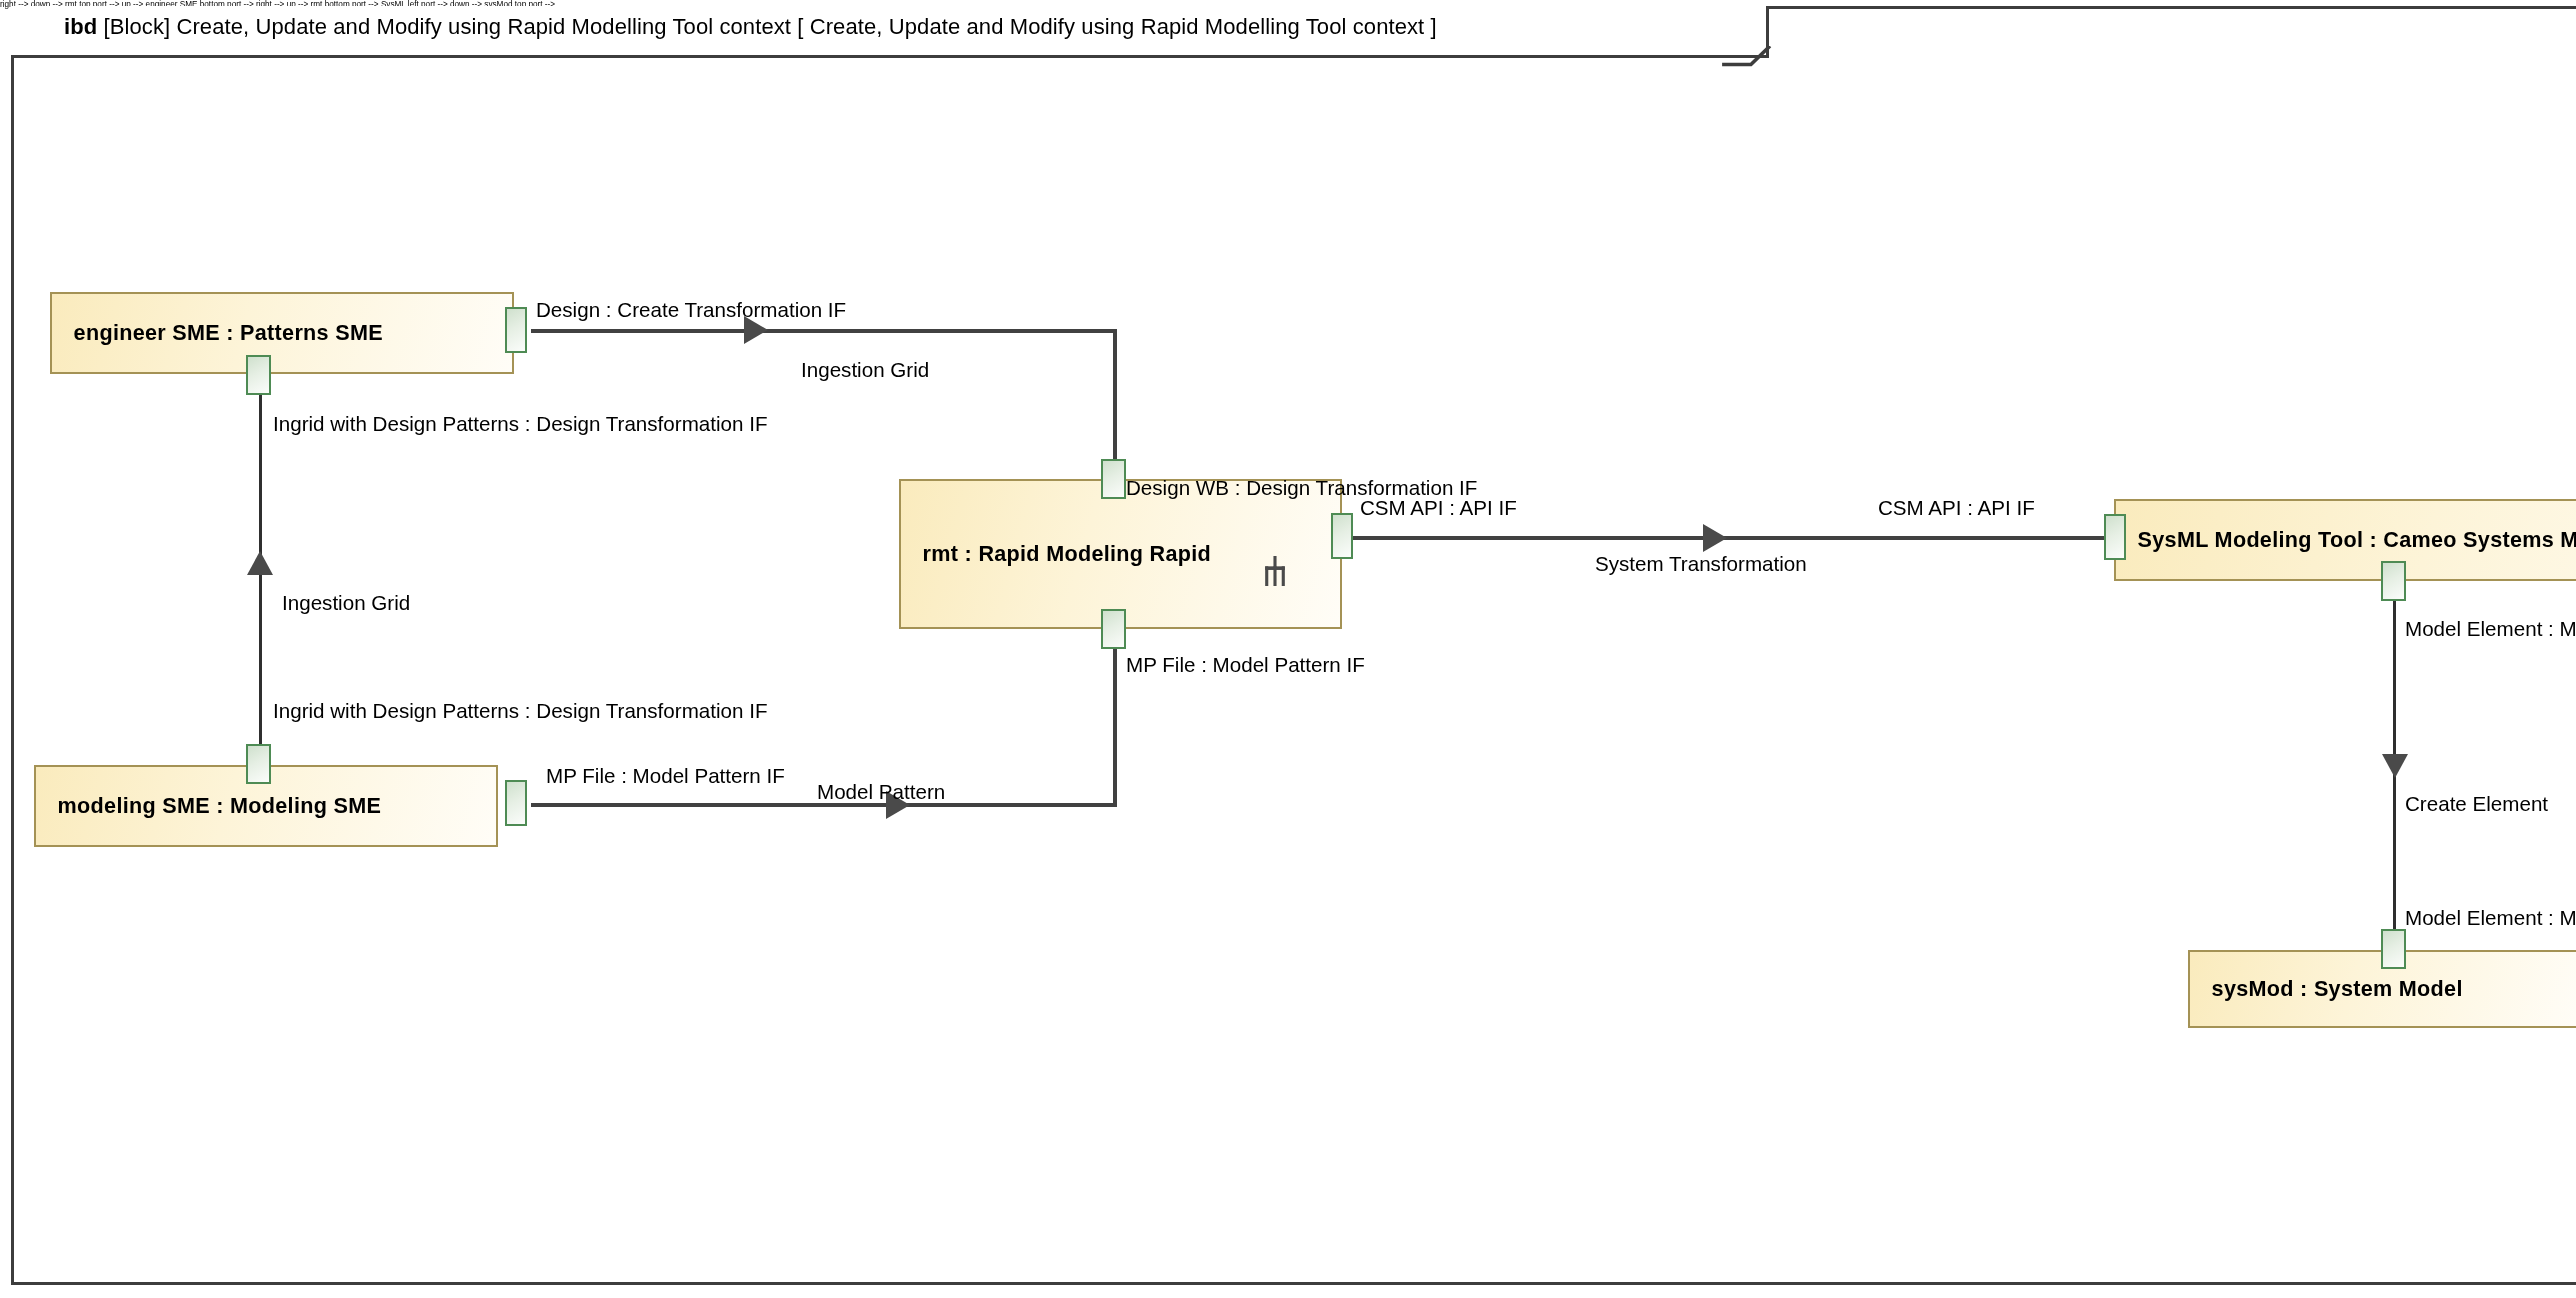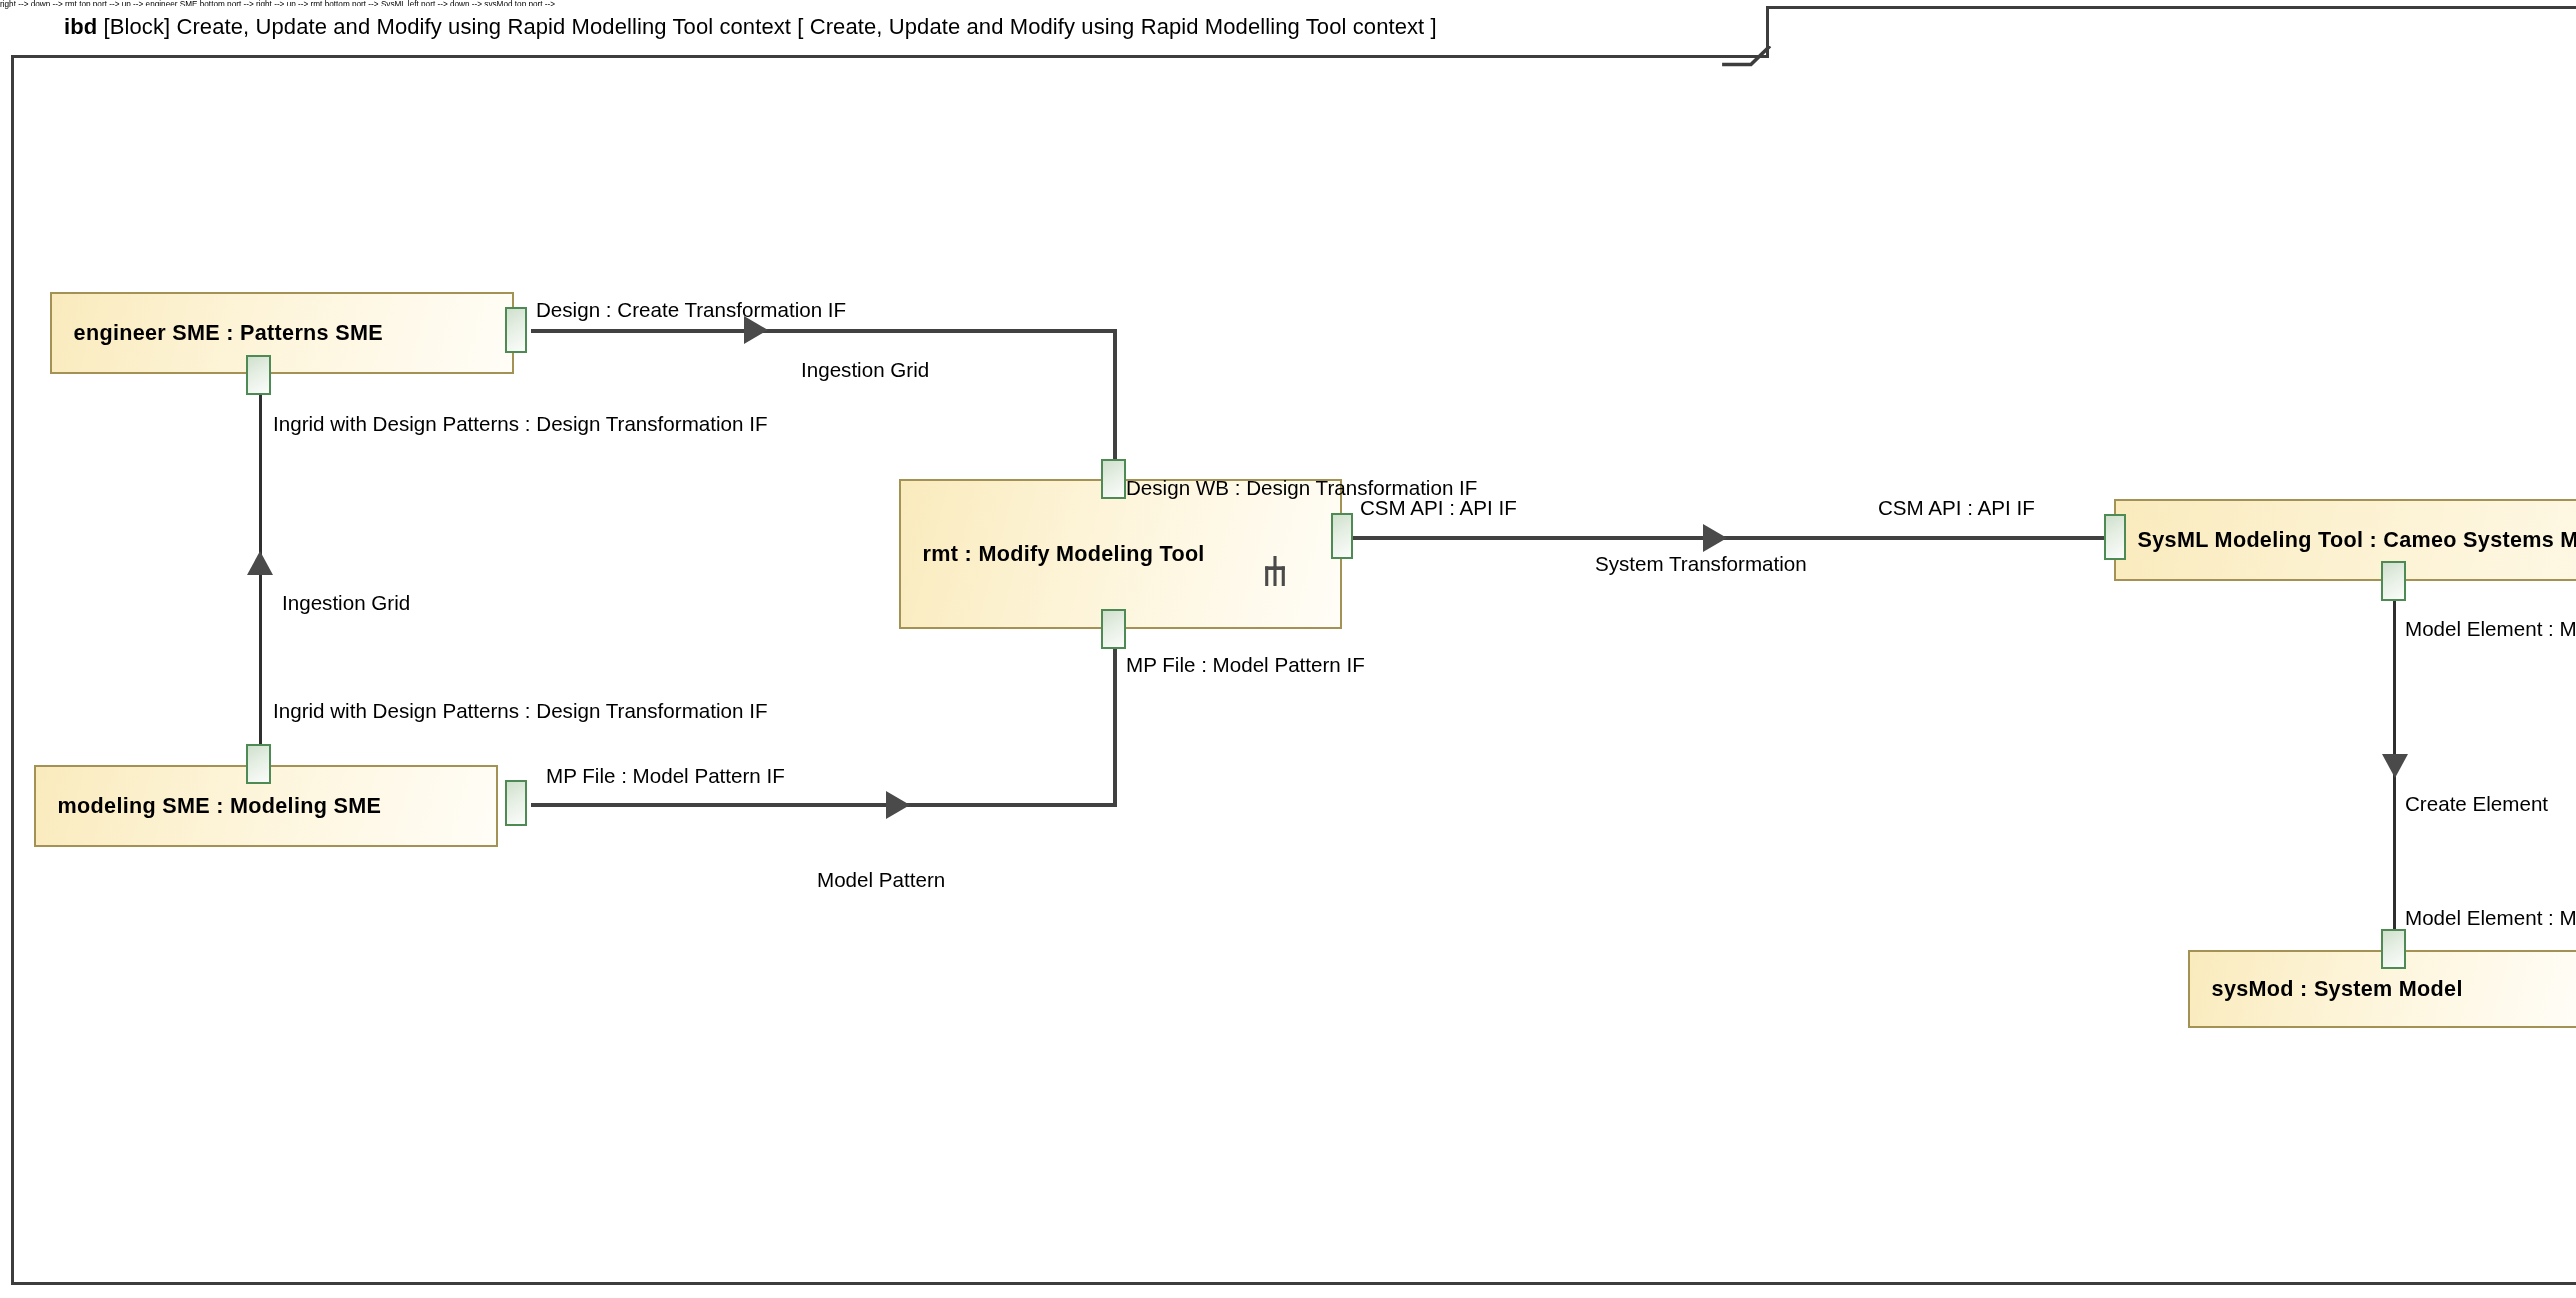--- a/index.html
+++ b/index.html
@@ -81,21 +81,21 @@
   <span class="bl">engineer SME : Patterns SME</span>
 </div>
 
 <div class="block" id="blk-modeling">
   <span class="shadow"></span>
   <span class="bl">modeling SME : Modeling SME</span>
 </div>
 
 <div class="block" id="blk-rmt">
   <span class="shadow"></span>
-  <span class="bl">rmt : Modify Modeling Tool</span>
+  <span class="bl">rmt : Rapid Modeling Rapid</span>
 </div>
 
 <div class="block" id="blk-sysml">
   <span class="shadow"></span>
   <span class="bl">SysML Modeling Tool : Cameo Systems Modeler</span>
 </div>
 
 <div class="block" id="blk-sysmod">
   <span class="shadow"></span>
   <span class="bl">sysMod : System Model</span>
@@ -148,21 +148,21 @@
 <div class="port h" style="left:2381px;top:561px;"></div>
 <div class="port h" style="left:2381px;top:929px;"></div>
 
 
 <div class="lbl" style="left:536px;top:298px;">Design : Create Transformation IF</div>
 <div class="lbl" style="left:801px;top:358px;">Ingestion Grid</div>
 <div class="lbl" style="left:273px;top:412px;">Ingrid with Design Patterns : Design Transformation IF</div>
 <div class="lbl" style="left:282px;top:591px;">Ingestion Grid</div>
 <div class="lbl" style="left:273px;top:699px;">Ingrid with Design Patterns : Design Transformation IF</div>
 <div class="lbl" style="left:546px;top:764px;">MP File : Model Pattern IF</div>
-<div class="lbl" style="left:817px;top:868px;">Model Pattern</div>
+<div class="lbl" style="left:817px;top:780px;">Model Pattern</div>
 <div class="lbl" style="left:1126px;top:448px;margin-top:28px;">Design WB : Design Transformation IF</div>
 <div class="lbl" style="left:1360px;top:496px;">CSM API : API IF</div>
 <div class="lbl" style="left:1126px;top:653px;">MP File : Model Pattern IF</div>
 <div class="lbl" style="left:1595px;top:552px;">System Transformation</div>
 <div class="lbl" style="left:1878px;top:496px;">CSM API : API IF</div>
 <div class="lbl" style="left:2405px;top:617px;">Model Element : Model Element IF</div>
 <div class="lbl" style="left:2405px;top:792px;">Create Element</div>
 <div class="lbl" style="left:2405px;top:906px;">Model Element : Model Element IF</div>
 
 

